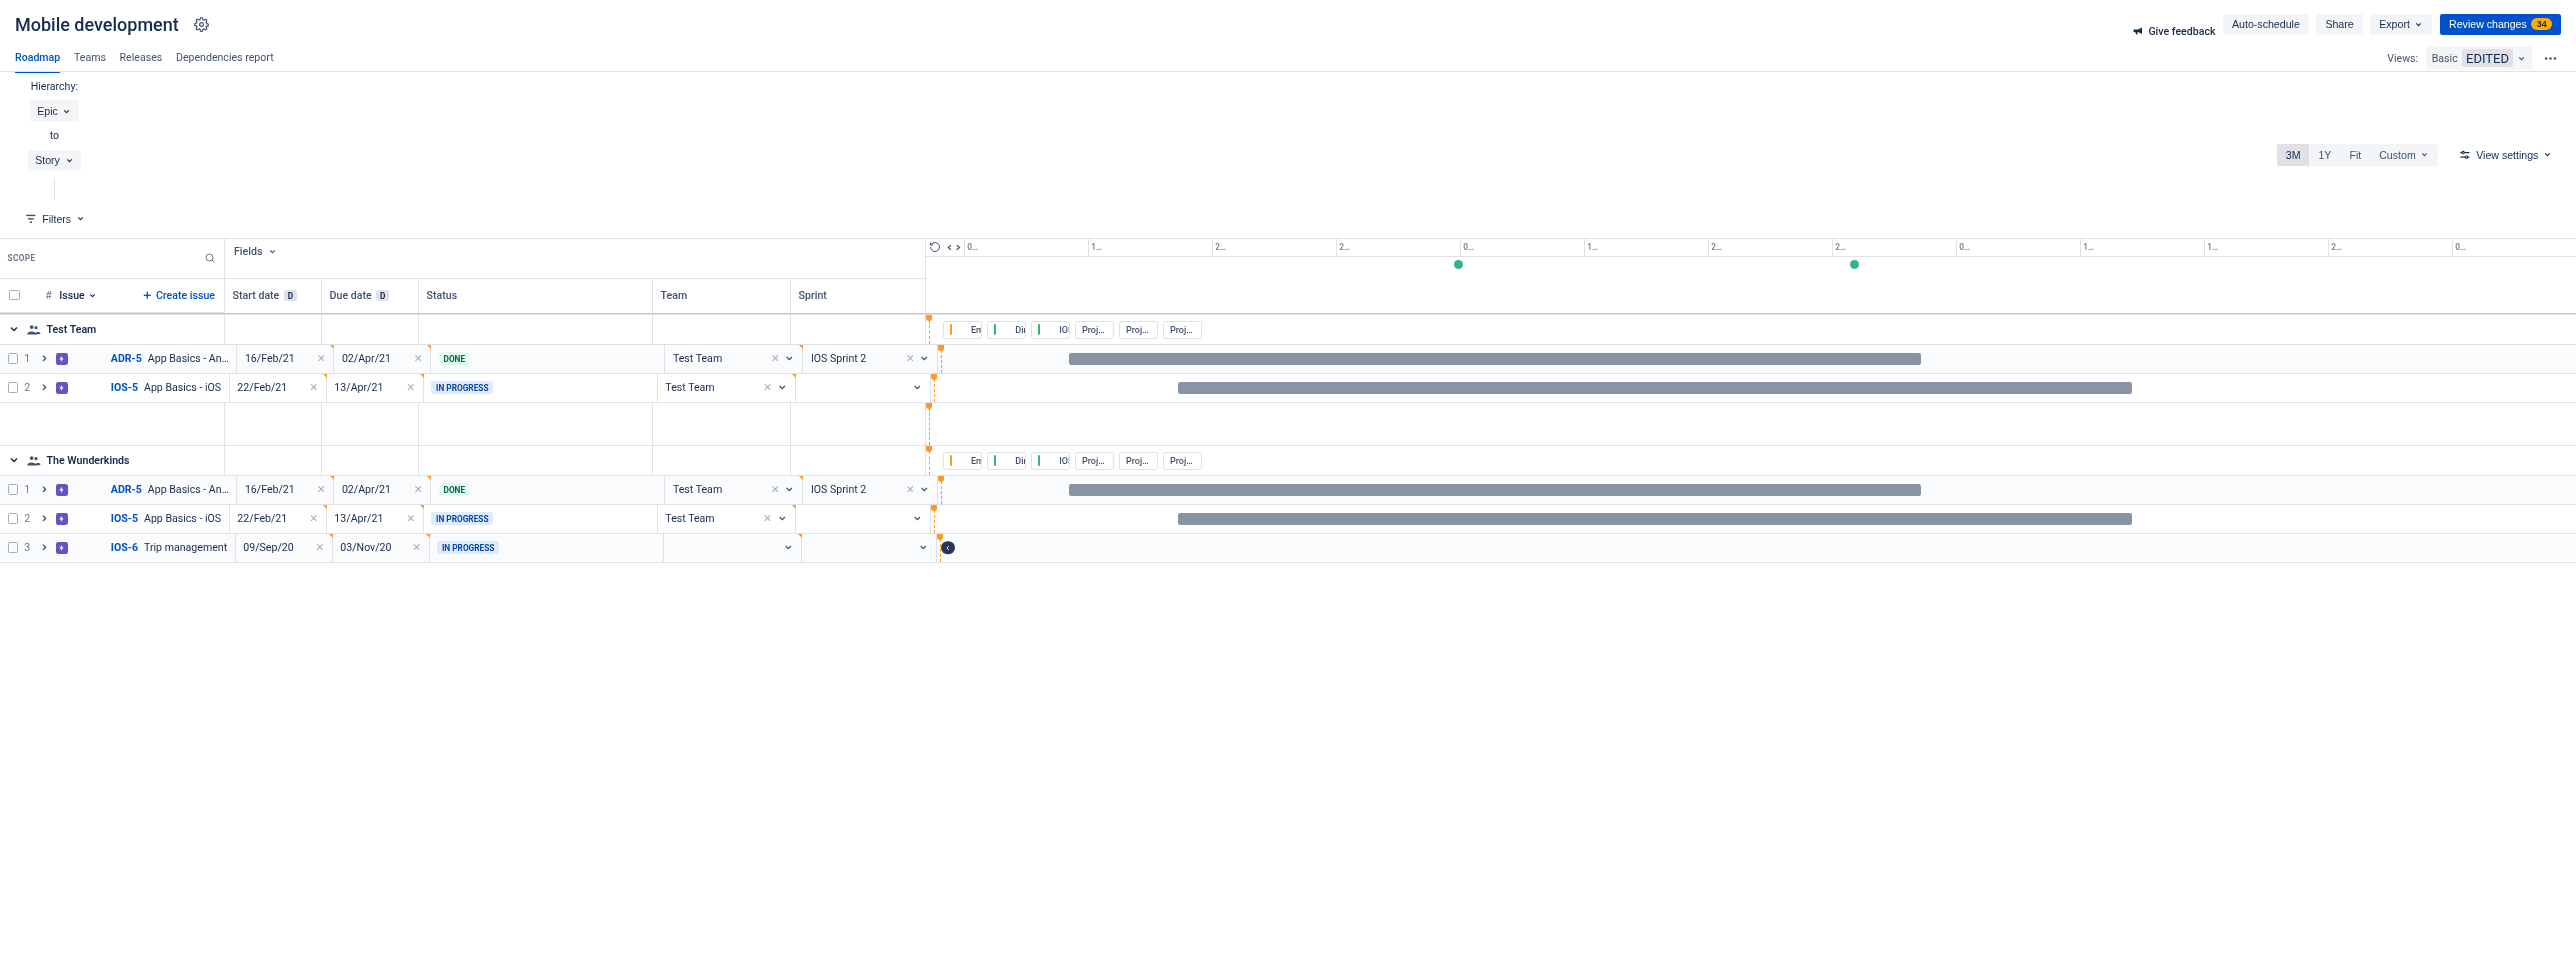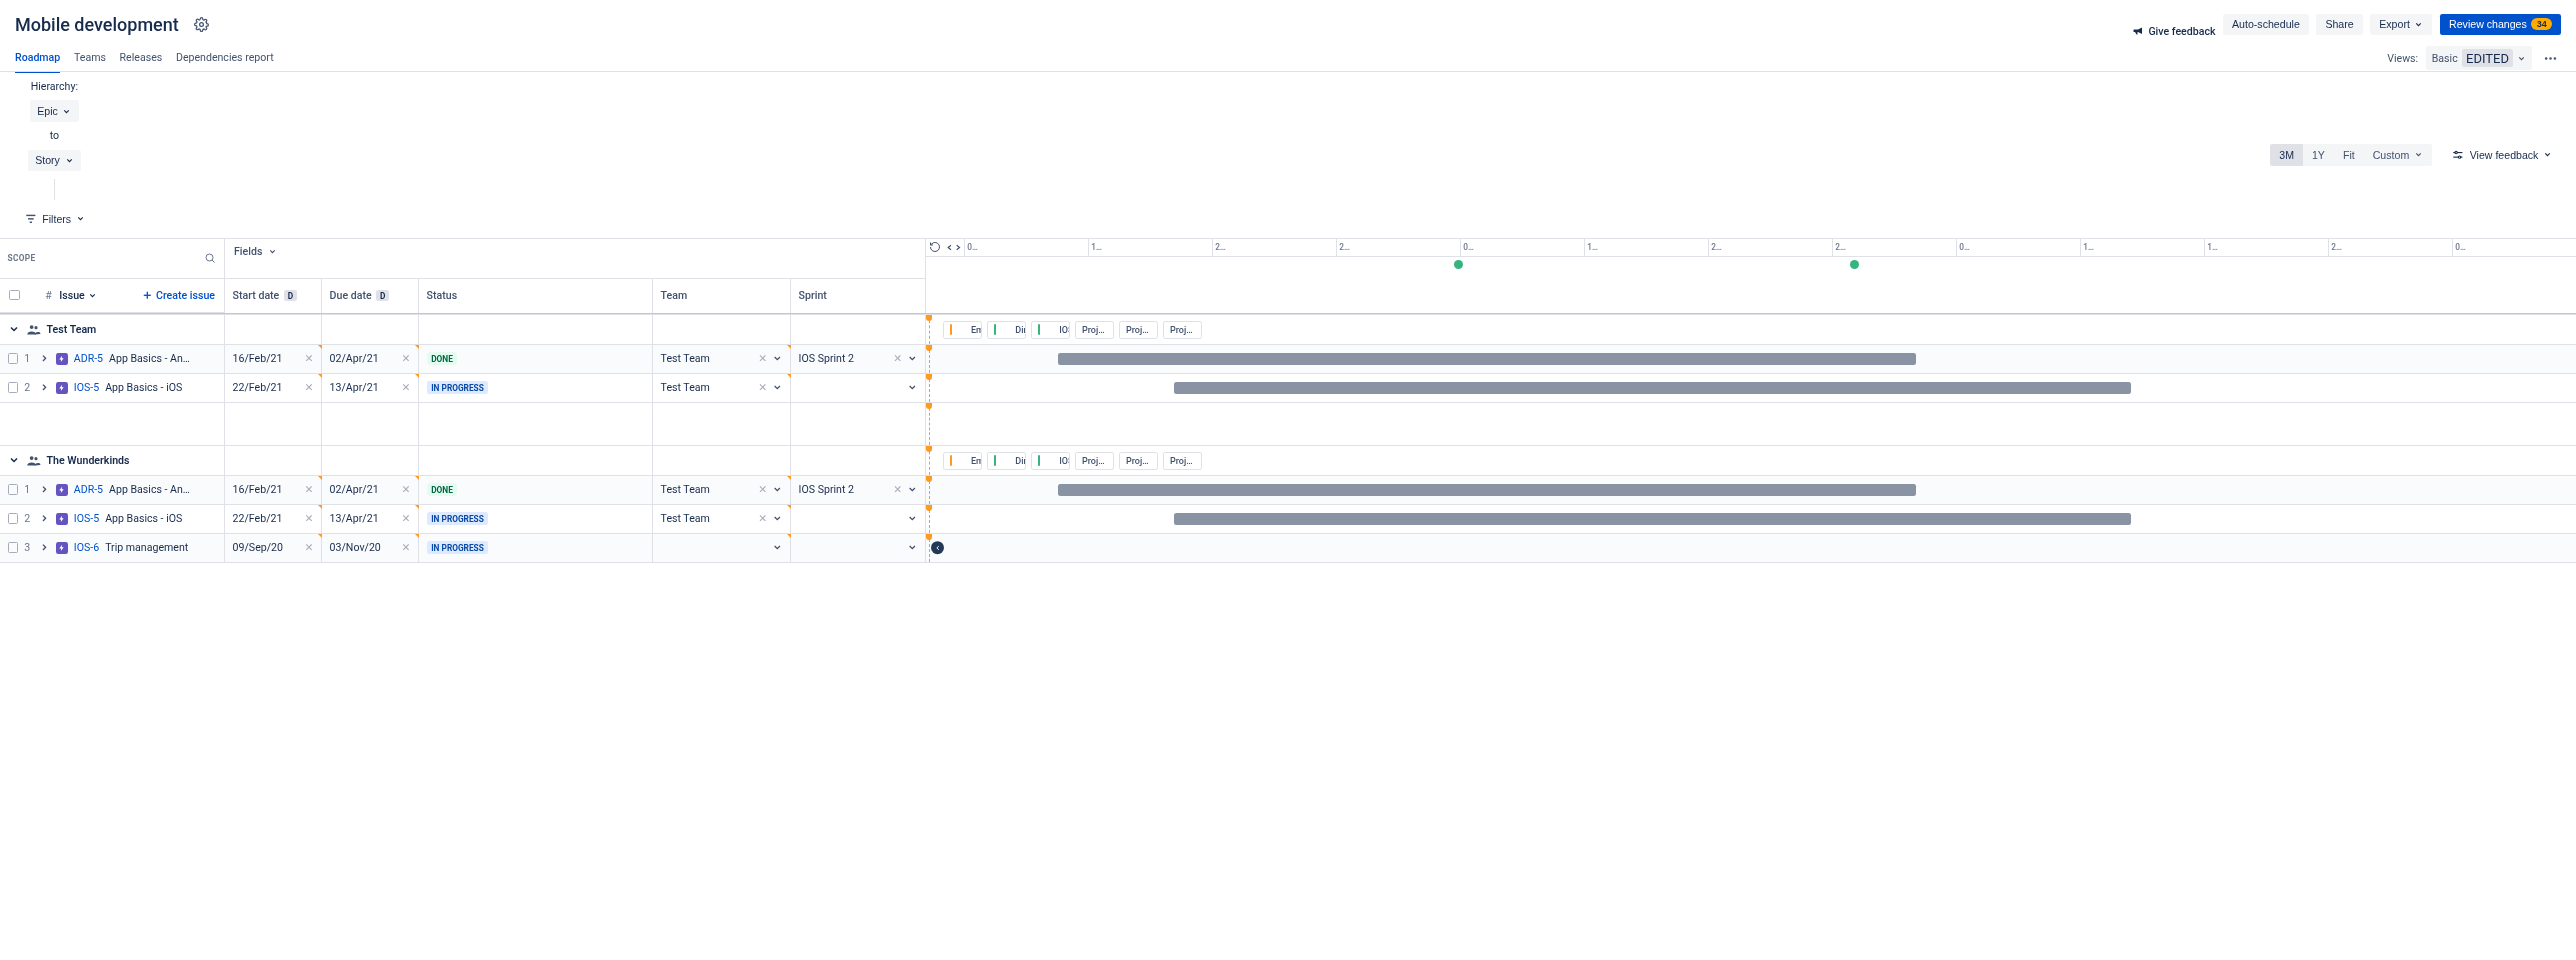--- a/index.html
+++ b/index.html
@@ -79,21 +79,21 @@
   .cell.sprint { flex:0 0 135px; justify-content:space-between; border-right:0.8px solid #DFE1E6; }
   .cell.timeline { flex:1; border-right:none; position:relative; overflow:hidden; }
 
   .issue-row { display:flex; height:29px; align-items:stretch; border-bottom:0.8px solid #DFE1E6; }
   .issue-row.alt { background:#FAFBFC; }
   .chk { width:10.6px; height:10.6px; border:1.1px solid #A5ADBA; border-radius:1.5px; flex-shrink:0; }
   .row-num { color:#6B778C; font-size:10.6px; width:9px; }
   .expand-caret { color:#42526E; cursor:pointer; }
   .epic-badge { width:12px; height:12px; border-radius:2.3px; background:#6554C0; display:flex; align-items:center; justify-content:center; flex-shrink:0; }
   .epic-badge svg { color:#fff; }
-  .issue-key { color:#0052CC; font-weight:400; white-space:nowrap; }
+  .issue-key { color:#0052CC; font-weight:700; white-space:nowrap;margin-left:37px; }
   .issue-summary { color:#172B4D; white-space:nowrap; overflow:hidden; text-overflow:ellipsis; }
   .clear-x { color:#A5ADBA; cursor:pointer; }
   .chev-down { color:#42526E; cursor:pointer; }
   .loz-done { background:#E3FCEF; color:#006644; font-size:8.3px; font-weight:700; padding:1.5px 4.6px; border-radius:4px; text-transform:uppercase; }
   .loz-progress { background:#DEEBFF; color:#0747A6; font-size:8.3px; font-weight:700; padding:1.5px 4.6px; border-radius:2.3px; text-transform:uppercase; }
 
   .team-icon { color:#42526E; }
   .team-caret { color:#172B4D; }
 
   .tri-marker { position:absolute; top:0; right:-0.8px; width:0; height:0; border-left:4.6px solid transparent; border-top:4.6px solid #FF991F; }
@@ -217,21 +217,21 @@
             </svg>
         </button>
       </div>
       <button class="btn subtle">
         <svg width="13.7" height="13.7" viewBox="0 0 24 24" fill="none" stroke="currentColor" stroke-width="2">
             <line x1="4" y1="8" x2="20" y2="8"></line>
             <circle cx="9" cy="8" r="2" fill="white"></circle>
             <line x1="4" y1="16" x2="20" y2="16"></line>
             <circle cx="15" cy="16" r="2" fill="white"></circle>
           </svg>
-        <span>View feedback</span>
+        <span>View settings</span>
         <svg width="9" height="9" viewBox="0 0 24 24" fill="none" stroke="currentColor" stroke-width="3">
             <polyline points="6 9 12 15 18 9"></polyline>
           </svg>
       </button>
     </div>
   </div>
 
   <div class="grid-headers">
     <div class="col scope">
       <span>SCOPE</span>

